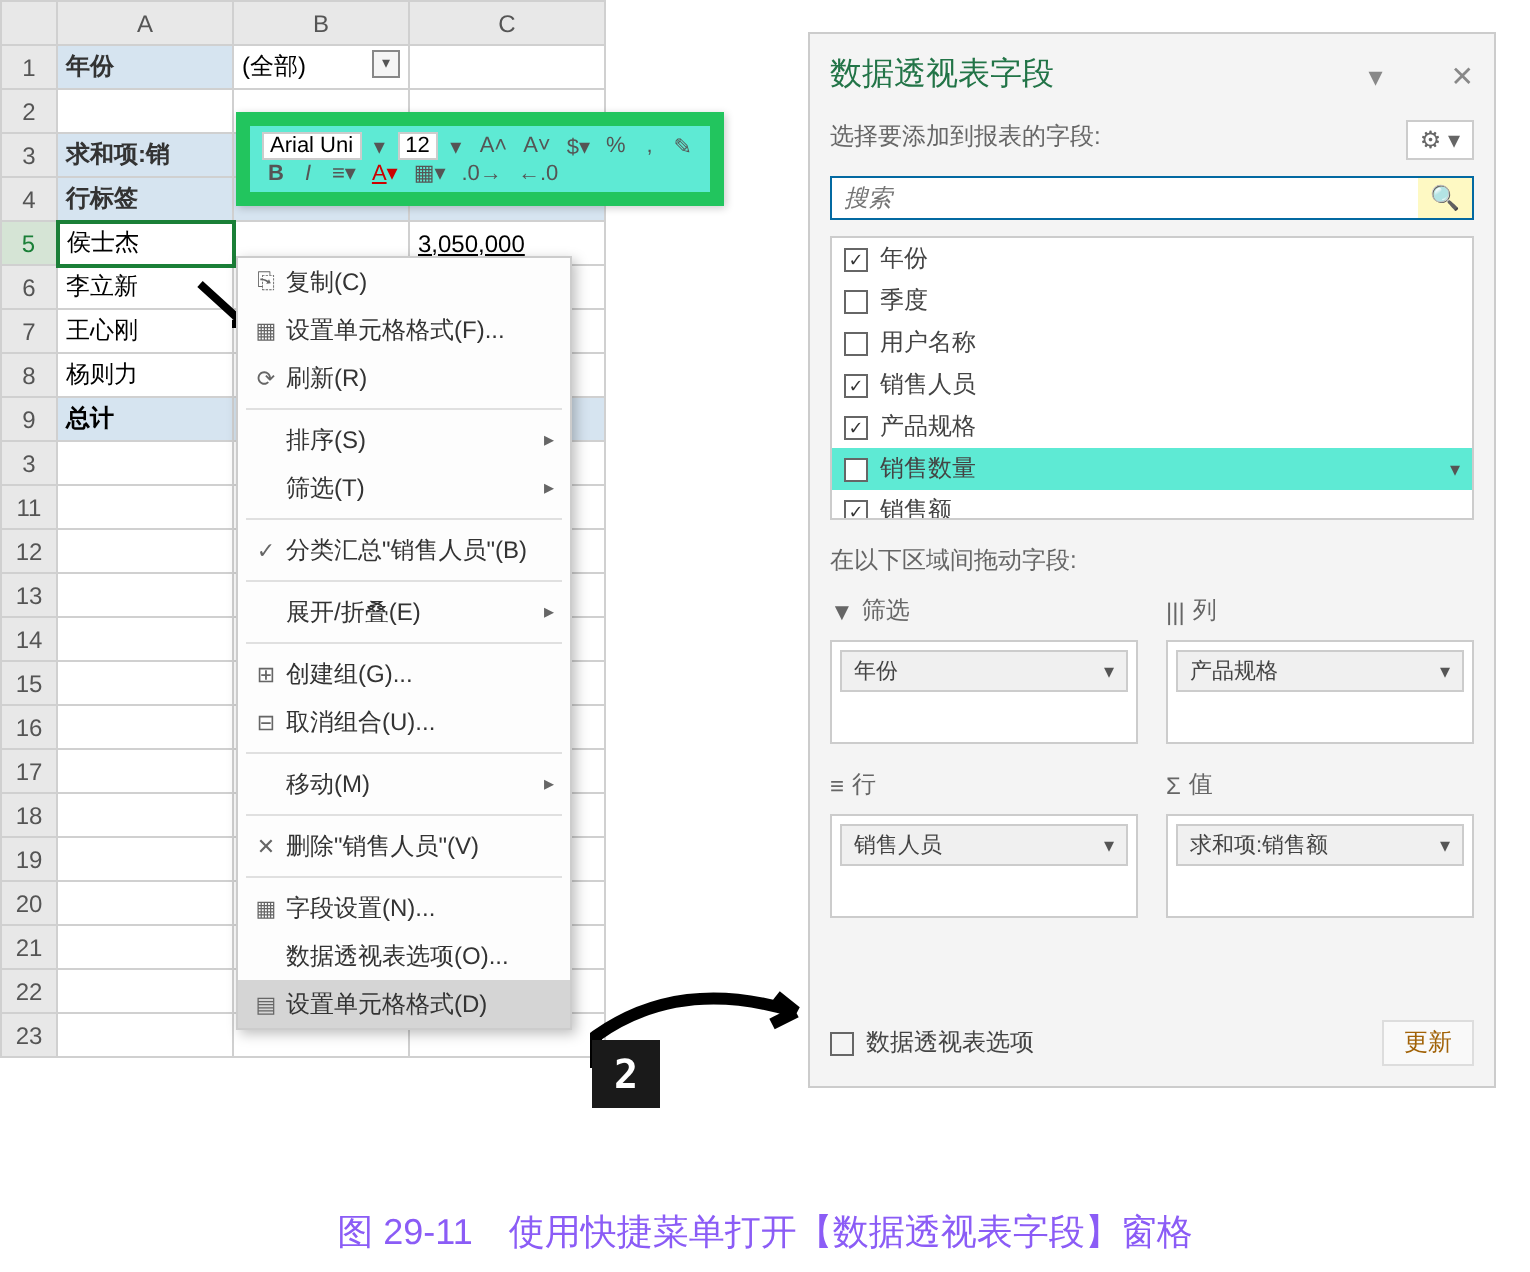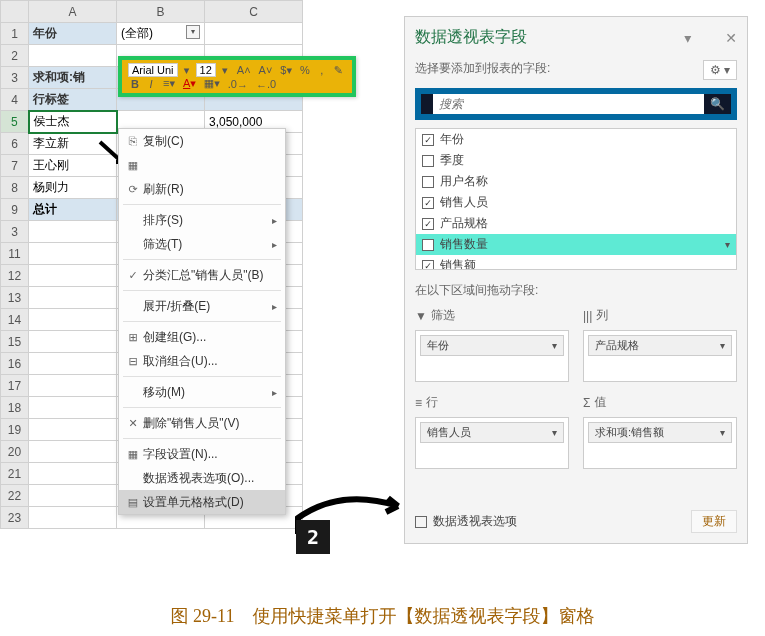--- a/index.html
+++ b/index.html
@@ -7,45 +7,45 @@
 .sheet { position: absolute; left: 0; top: 0; border-collapse: collapse; font-size: 12px; }
 .sheet th, .sheet td { border: 1px solid #d0d0d0; height: 22px; padding: 0 4px; text-align: left; background: #fff; }
 .sheet th { background: #e8e8e8; color: #555; font-weight: normal; text-align: center; }
 .sheet th.corner { width: 28px; }
 .sheet th.colA { width: 88px; }
 .sheet th.colB { width: 88px; }
 .sheet th.colC { width: 98px; }
 .sheet th.row { width: 28px; }
 .hdr-cell { background: #d6e4f0 !important; font-weight: bold; color: #333; }
 .sel-cell { border: 2px solid #1a7f37 !important; }
-.num { text-align: right; }
+.num { text-align: right; text-decoration: underline; }
 .total-row td { background: #d6e4f0 !important; font-weight: bold; }
 .dropdown-btn { float: right; width: 14px; height: 14px; border: 1px solid #888; background: #f5f5f5; font-size: 8px; line-height: 12px; text-align: center; color: #555; }
 
-.mini-toolbar { position: absolute; left: 118px; top: 56px; background: #eab308; border: 4px solid #22c55e; box-shadow: 1px 1px 4px rgba(0,0,0,.2); padding: 3px 6px; font-size: 11px; z-index: 5; }
+.mini-toolbar { position: absolute; left: 118px; top: 56px; background: #5eead4; border: 7px solid #22c55e; box-shadow: 1px 1px 4px rgba(0,0,0,.2); padding: 3px 6px; font-size: 11px; z-index: 5; }
 .mini-toolbar .row1, .mini-toolbar .row2 { display: flex; align-items: center; gap: 2px; white-space: nowrap; }
 .tb-btn { padding: 0 3px; color: #555; cursor: default; min-width: 14px; text-align: center; }
 .tb-sel { border: 1px solid #ccc; padding: 0 3px; background: #fff; font-size: 11px; }
 
 .ctx-menu { position: absolute; left: 118px; top: 128px; width: 168px; background: #fdfdfd; border: 1px solid #ccc; box-shadow: 2px 2px 6px rgba(0,0,0,.25); font-size: 12px; z-index: 5; }
 .ctx-menu .mi { display: flex; align-items: center; height: 24px; padding: 0 8px 0 4px; color: #333; }
 .ctx-menu .mi.hl { background: #d5d5d5; }
 .ctx-menu .mi .ic { width: 20px; font-size: 11px; color: #666; text-align: center; }
 .ctx-menu .mi .lbl { flex: 1; white-space: nowrap; }
 .ctx-menu .mi .arr { color: #666; font-size: 10px; }
 .ctx-menu .sep { height: 1px; background: #e0e0e0; margin: 3px 4px; }
 
 .pane { position: absolute; left: 404px; top: 16px; width: 344px; height: 528px; background: #f4f4f4; border: 1px solid #ccc; font-size: 12px; color: #444; display: flex; flex-direction: column; }
 .pane-hdr { display: flex; align-items: center; padding: 10px 10px 6px 10px; color: #227447; font-size: 16px; gap: 24px; }
 .pane-hdr .sp { flex: 1; }
 .pane-hdr .wbtn { color: #888; margin-left: 10px; font-size: 14px; }
 .pane-sub { display: flex; align-items: flex-start; padding: 6px 10px 8px 10px; color: #666; }
 .pane-sub .sp { flex: 1; }
 .gear { border: 1px solid #ccc; background: #fff; padding: 2px 6px; color: #666; }
-.srch { margin: 0 10px 8px 10px; display: flex; border: 6px solid #0369a1; background: #0f172a; padding-left: 12px; }
+.srch { margin: 0 10px 8px 10px; display: flex; border: 1px solid #0369a1; background: #fef9c3; }
 .srch input { border: none; flex: 1; padding: 3px 6px; font-size: 12px; outline: none; font-style: italic; color: #888; }
 .srch .sic { padding: 3px 6px; color: #2a6fb0; }
 .fld-list { margin: 0 10px; border: 1px solid #ccc; background: #fff; height: 142px; overflow: hidden; }
 .fld { display: flex; align-items: center; padding: 2px 6px; gap: 6px; }
 .fld.sel { background: #5eead4; }
 .fld .cb { width: 12px; height: 12px; border: 1px solid #666; background: #fff; font-size: 9px; line-height: 10px; text-align: center; color: #333; }
 .fld .dd { margin-left: auto; color: #555; font-size: 10px; }
 .areas-lbl { padding: 12px 10px 8px 10px; color: #666; }
 .areas { display: grid; grid-template-columns: 1fr 1fr; gap: 12px 14px; padding: 0 10px; }
 .area .ah { color: #666; margin-bottom: 6px; display: flex; align-items: center; gap: 4px; }
@@ -54,21 +54,21 @@
 .area .item .dd { margin-left: auto; color: #555; font-size: 10px; }
 .pane-ftr { margin-top: auto; display: flex; align-items: center; padding: 10px; gap: 6px; }
 .pane-ftr .cb { width: 12px; height: 12px; border: 1px solid #666; }
 .pane-ftr .upd { margin-left: auto; color: #a16207; border: 1px solid #ddd; padding: 2px 10px; background: #f9f9f9; }
 
 .callout { position: absolute; background: #1a1a1a; color: #fff; width: 34px; height: 34px; font-size: 20px; font-weight: bold; display: flex; align-items: center; justify-content: center; font-family: monospace; }
 .callout.one { left: 127px; top: 162px; }
 .callout.two { left: 296px; top: 520px; }
 .arrow1 { position: absolute; left: 98px; top: 140px; width: 30px; height: 28px; }
 .arrow2 { position: absolute; left: 280px; top: 488px; width: 130px; height: 50px; }
-.caption { position: absolute; left: 0; bottom: 8px; width: 100%; text-align: center; font-size: 18px; color: #a16207; font-family: Liberation Serif, serif; }
+.caption { position: absolute; left: 0; bottom: 8px; width: 100%; text-align: center; font-size: 18px; color: #8b5cf6; }
 </style>
 </head>
 <body>
 
 <table class="sheet">
   <tbody>
       <tr>
     <th class="corner"></th>
     <th class="colA">A</th>
     <th class="colB">B</th>
@@ -239,20 +239,21 @@
   </div>
 </div>
 
 <div class="ctx-menu">
   <div class="mi">
       <span class="ic">⎘</span>
       <span class="lbl">复制(C)</span>
     </div>
   <div class="mi">
       <span class="ic">▦</span>
+      <span class="lbl">设置单元格格式(F)...</span>
     </div>
   <div class="mi">
       <span class="ic">⟳</span>
       <span class="lbl">刷新(R)</span>
     </div>
   <div class="sep"></div>
   <div class="mi">
       <span class="ic"></span>
       <span class="lbl">排序(S)</span>
       <span class="arr">▸</span>

